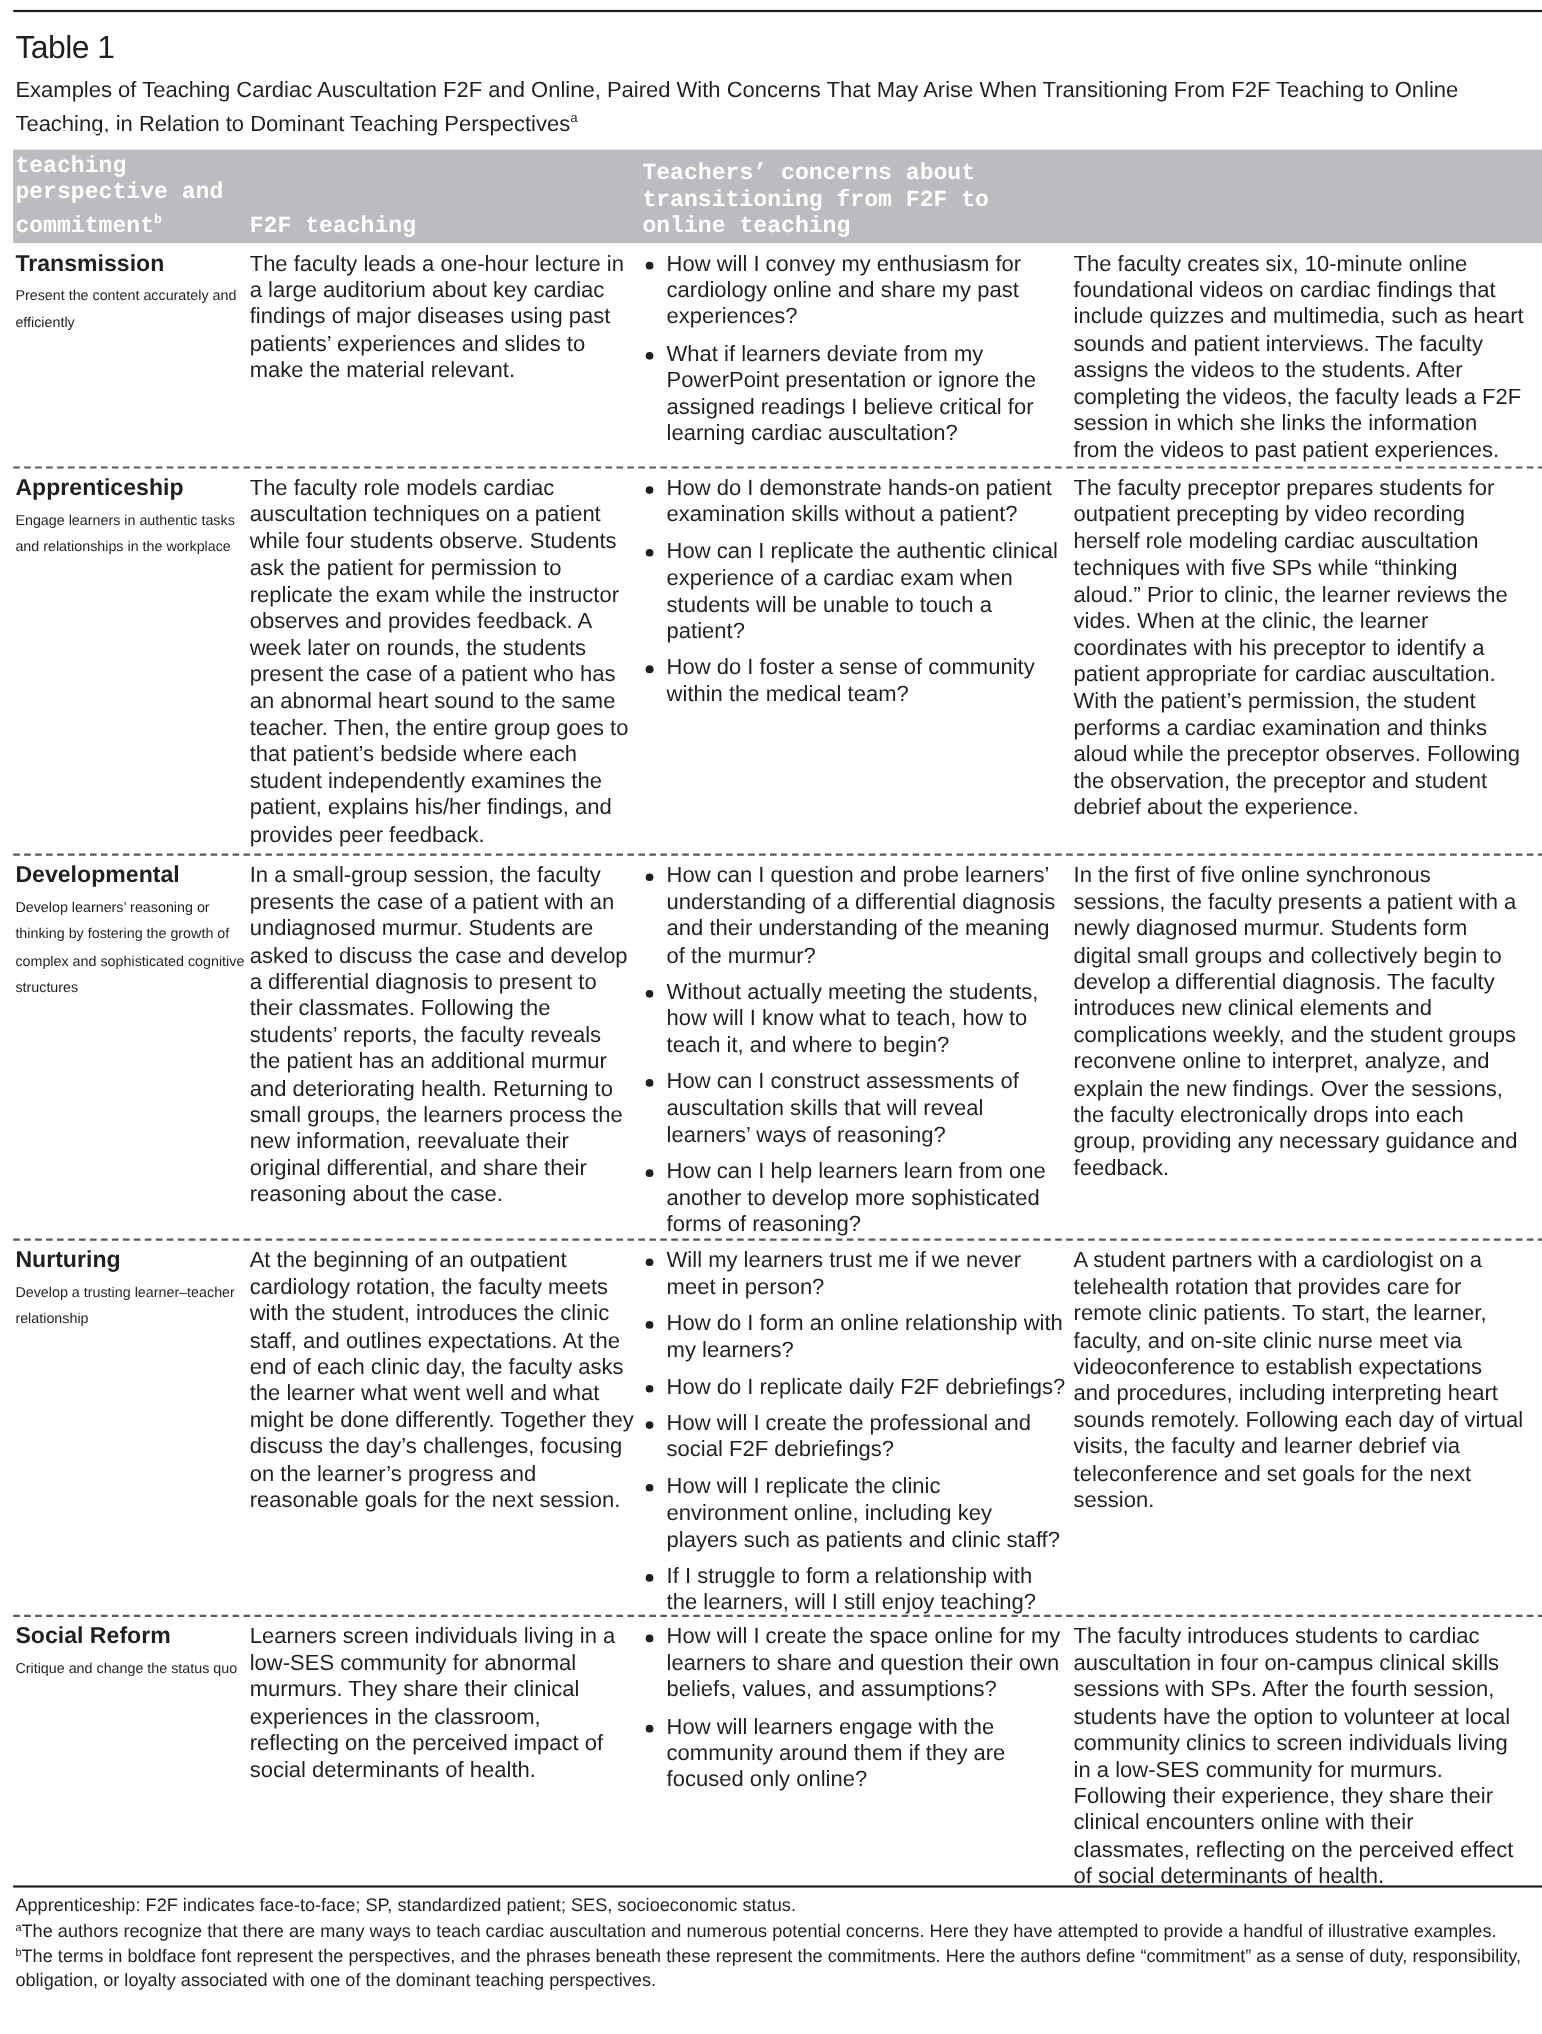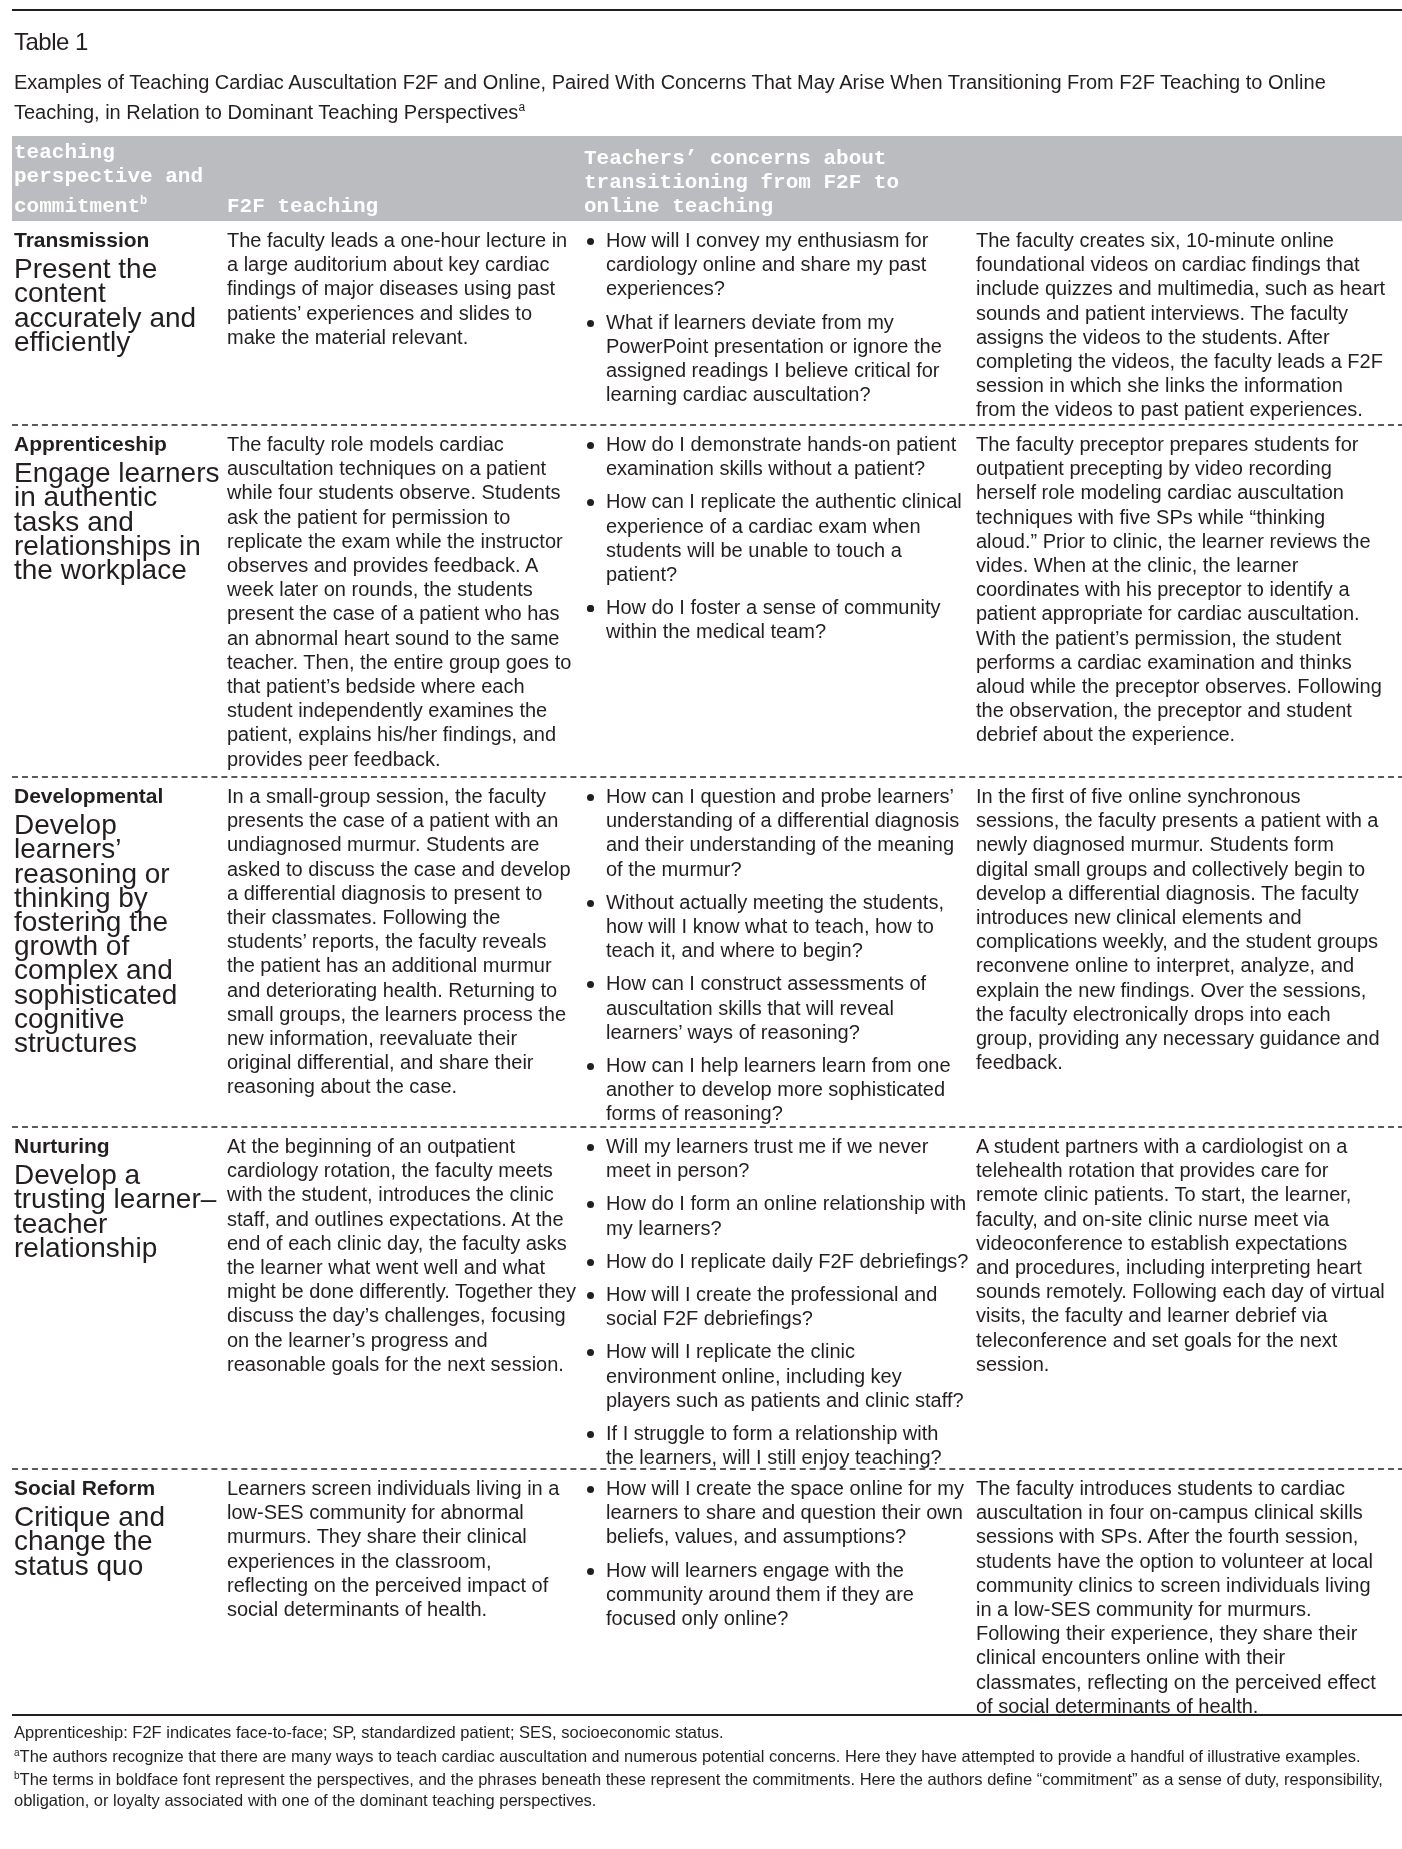--- a/index.html
+++ b/index.html
@@ -6,21 +6,21 @@
   body {
     width: 1402px; height: 1849px; overflow: hidden;
     font-family: "Liberation Sans", "DejaVu Sans", sans-serif;
     color: #231f20;
     position: relative;
   }
   .page { position: absolute; left: 12px; top: 0; width: 1392px; }
   .top-rule { position: absolute; left: 0; top: 9px; width: 1392px; height: 2px; background: #231f20; }
   .table-label {
     position: absolute; left: 2px; top: 28px;
-    font-size: 24px; font-weight: normal; color: #231f20; letter-spacing: -0.5px;
+    font-size: 29px; font-weight: normal; color: #231f20; letter-spacing: -0.5px;
   }
   .table-caption {
     position: absolute; left: 2px; top: 70px; width: 1380px;
     font-size: 20px; font-weight: normal; line-height: 25px; color: #231f20;
   }
   .table-caption sup { font-size: 12px; }
   .header-band {
     position: absolute; left: 0; top: 136px; width: 1392px; height: 85px;
     background: #bbbcbf;
   }
@@ -32,21 +32,21 @@
   }
   .hcell sup { font-size: 12px; }
   .row { position: absolute; left: 0; width: 1392px; }
   .row.dashed { border-top: 2px dashed #5a5a5a; }
   .cell { position: absolute; top: 0; font-size: 20px; line-height: 24.2px; color: #231f20; }
   .c1 { left: 2px; width: 215px; }
   .c2 { left: 215px; width: 350px; }
   .c3 { left: 572px; width: 385px; }
   .c4 { left: 964px; width: 410px; }
   .persp { font-weight: bold; font-size: 21px; margin-top: 6px; margin-bottom: 5px; }
-  .commit { font-size: 28px; line-height: 24.2px; }
+  .commit { font-size: 13px; line-height: 24.2px; }
   .ptxt { margin-top: 6px; }
   ul.bul { list-style: none; margin: 6px 0 0 0; padding: 0; }
   ul.bul li { position: relative; padding-left: 22px; margin-bottom: 9px; }
   ul.bul li .dot {
     position: absolute; left: 3px; top: 10px; width: 7px; height: 7px;
     border-radius: 50%; background: #231f20;
   }
   .bottom-rule { position: absolute; left: 0; top: 1714px; width: 1392px; height: 2px; background: #231f20; }
   .footnotes {
     position: absolute; left: 2px; top: 1722px; width: 1380px;

